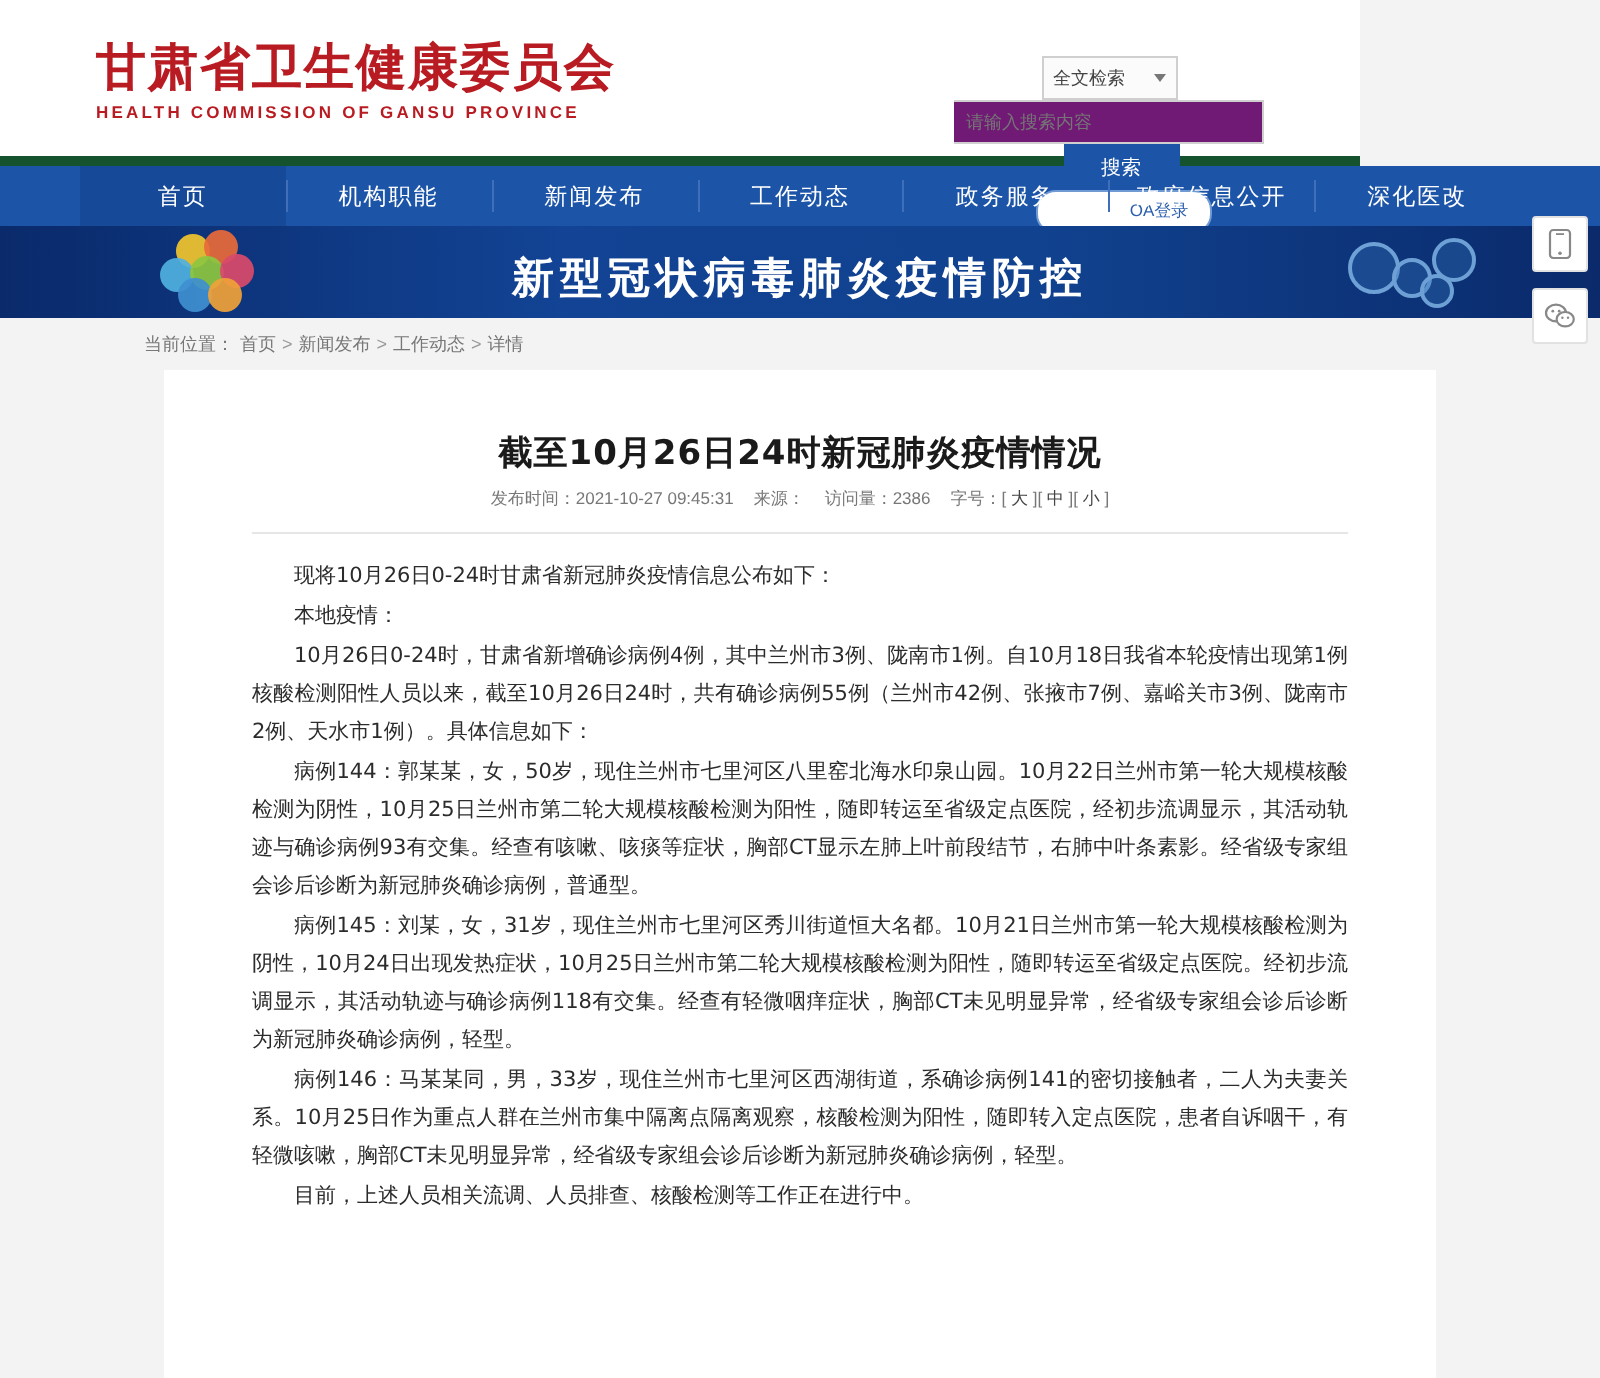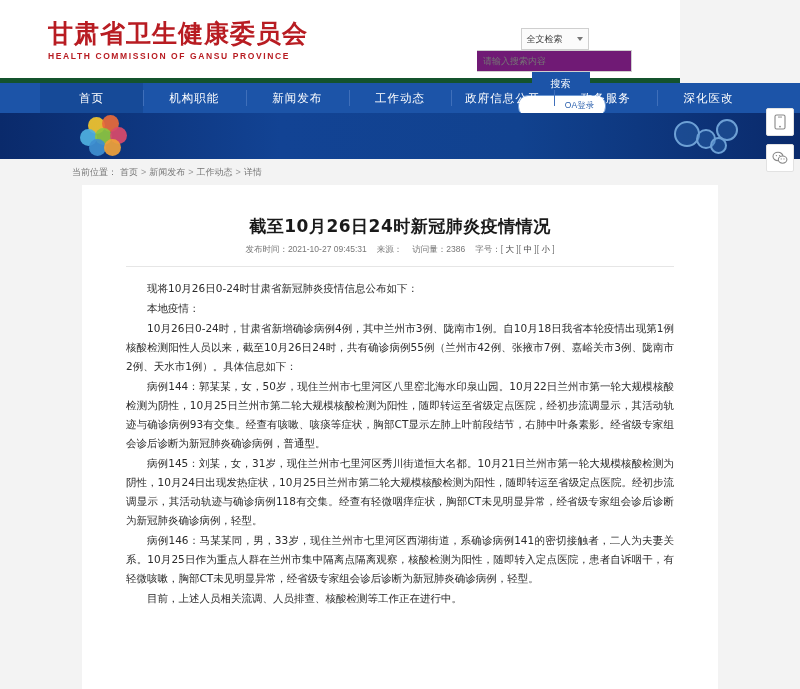--- a/index.html
+++ b/index.html
@@ -308,36 +308,37 @@
       <div class="oa-btn">OA登录</div>
     </div>
   </div>
 
   <div class="nav">
     <div class="nav-inner">
       <div class="nav-item active">首页</div>
       <div class="nav-item">机构职能</div>
       <div class="nav-item">新闻发布</div>
       <div class="nav-item">工作动态</div>
+      <div class="nav-item">政务服务</div>
       <div class="nav-item">政府信息公开</div>
-      <div class="nav-item">政务服务</div>
       <div class="nav-item">深化医改</div>
     </div>
   </div>
 
   <div class="banner">
     <div class="banner-left-art">
       <div class="petal" style="left:10px; top:2px;  background:#f2c42e;"></div>
       <div class="petal" style="left:24px; top:0px;  background:#e86a3a;"></div>
       <div class="petal" style="left:2px;  top:14px; background:#4fb0e0;"></div>
       <div class="petal" style="left:17px; top:13px; background:#8dc63f;"></div>
       <div class="petal" style="left:32px; top:12px; background:#d94a6a;"></div>
       <div class="petal" style="left:11px; top:24px; background:#3f8fd0;"></div>
       <div class="petal" style="left:26px; top:24px; background:#f0a23a;"></div>
     </div>
+    <div class="banner-title">新型冠状病毒肺炎疫情防控</div>
     <div class="banner-right-art">
       <div class="virus" style="left:4px;  top:4px;"></div>
       <div class="virus" style="left:26px; top:12px; width:16px; height:16px;"></div>
       <div class="virus" style="left:46px; top:2px;  width:18px; height:18px;"></div>
       <div class="virus" style="left:40px; top:20px; width:13px; height:13px;"></div>
     </div>
   </div>
 
   <div class="crumb-wrap">
     <div class="crumb">

